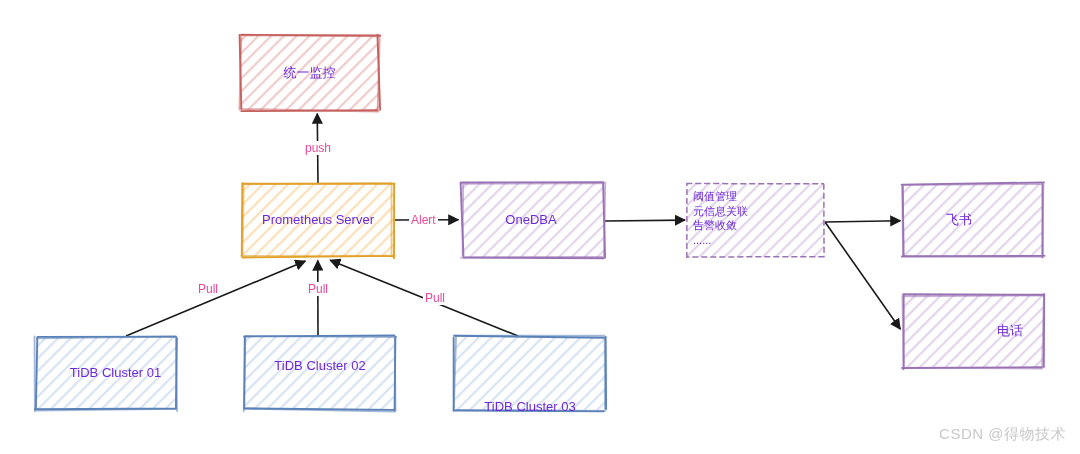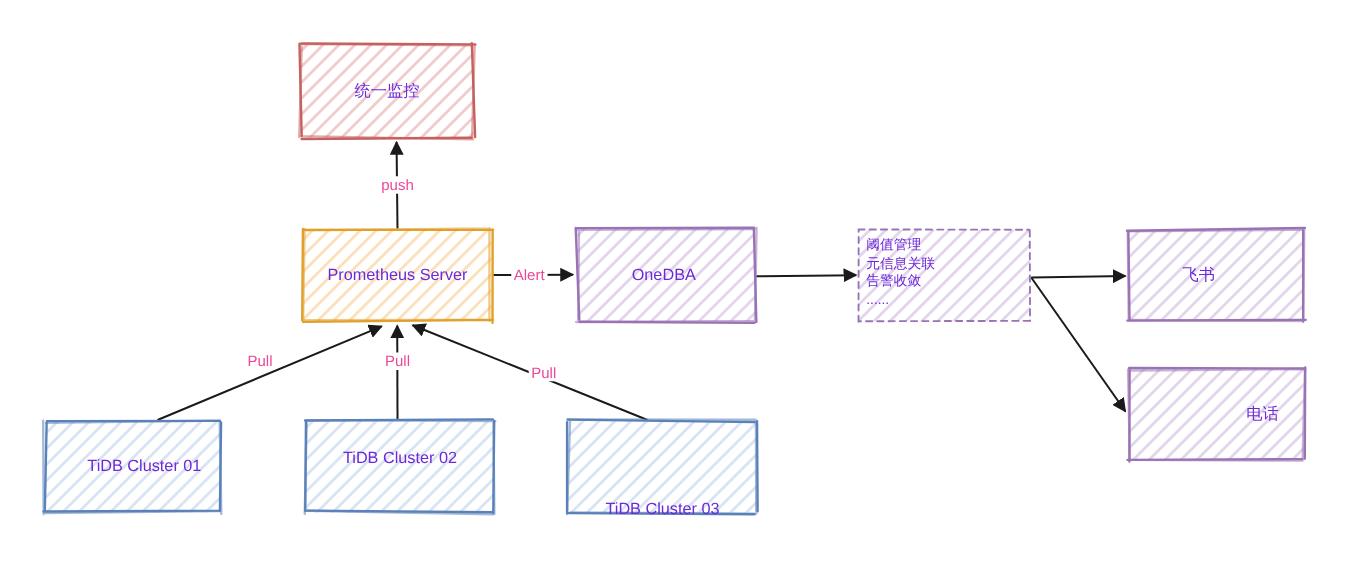--- a/index.html
+++ b/index.html
@@ -115,13 +115,14 @@
       <div style="position: absolute; left: 245px; top: 337px; width: 150px; height: 73px;"></div>
       <div class="node-label" style="left: 455px; top: 337px; width: 150px; height: 73px; margin-top: 34px;">TiDB Cluster 03</div>
       <div style="position: absolute; left: 455px; top: 337px; width: 150px; height: 73px;"></div>
       <div class="edge-label" style="left: 303px; top: 141px;">push</div>
       <div class="edge-label" style="left: 409px; top: 213px;">Alert</div>
       <div class="edge-label" style="left: 196px; top: 282px;">Pull</div>
       <div class="edge-label" style="left: 306px; top: 282px;">Pull</div>
       <div class="edge-label" style="left: 423px; top: 291px;">Pull</div>
     </div>
 
+  <div class="watermark">CSDN @得物技术</div>
 </div>
 
 </body></html>

